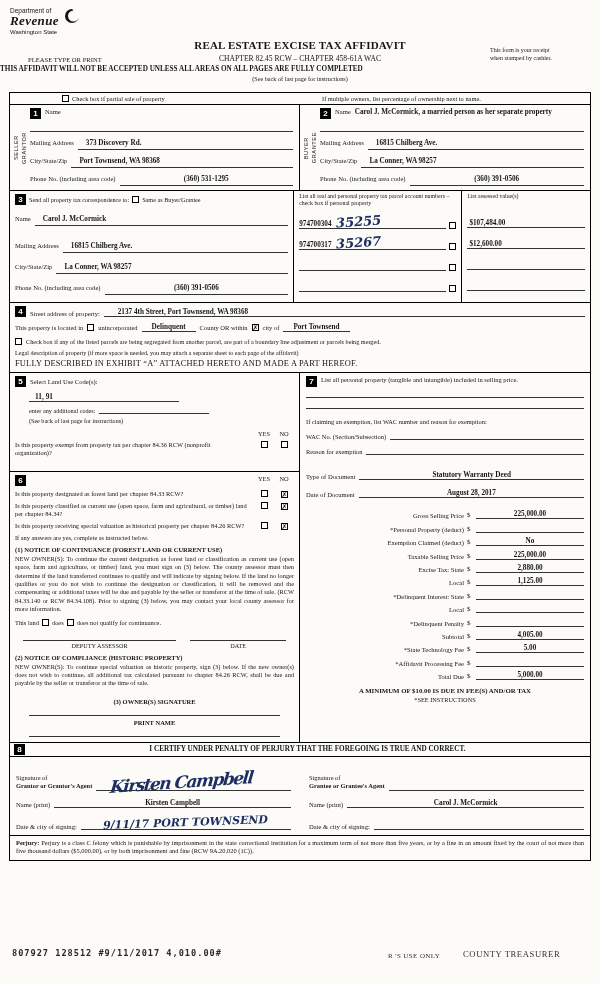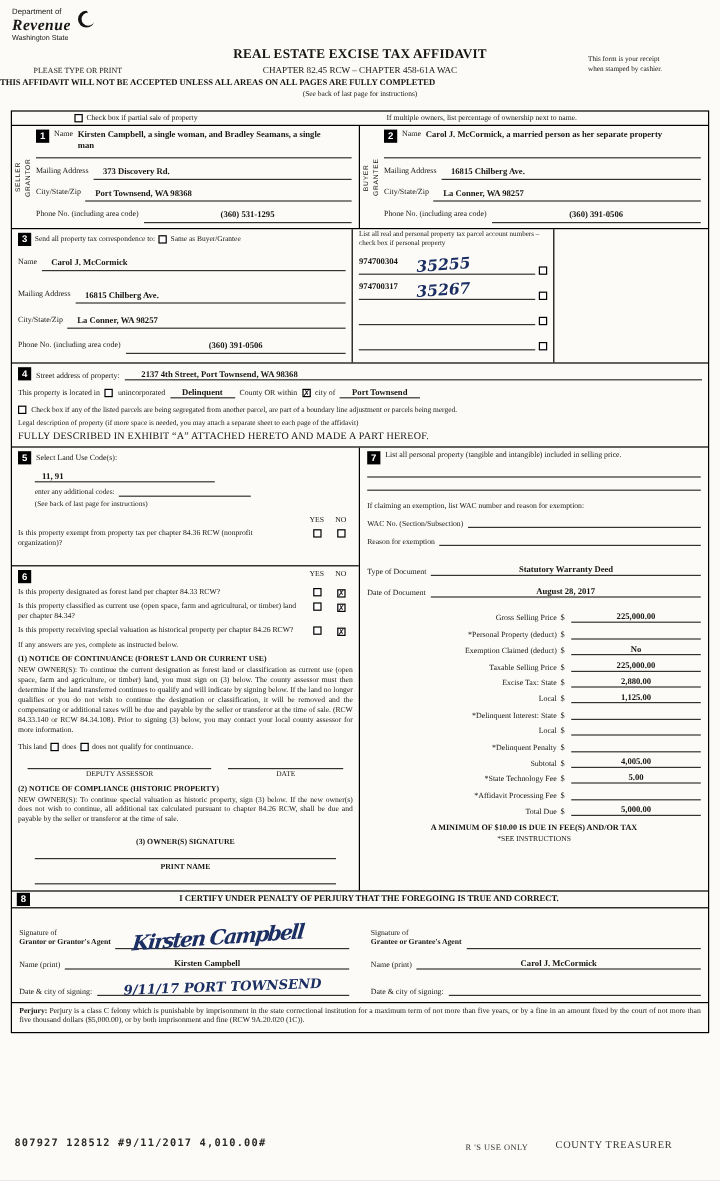--- a/index.html
+++ b/index.html
@@ -47,21 +47,21 @@
   .fldline .fld{flex:1;padding-left:8px}
   .fldline .center{text-align:center;padding-left:0}
   
   .sec3{display:flex;min-height:112px}
   .s3l{width:49%;border-right:1px solid #000;padding:3px 5px 4px}
   .s3m{width:29%;border-right:1px solid #000;padding:2px 5px}
   .s3r{width:22%;padding:2px 5px}
   .s3send{display:flex;gap:3px;align-items:center;font-size:6.2px}
   .colhdr{font-size:5.9px;line-height:1.25}
   .pline{display:flex;align-items:flex-end;height:21px;gap:3px}
-  .pline .pfld{flex:1;border-bottom:1px solid #333;display:flex;gap:15px}
+  .pline .pfld{flex:1;border-bottom:1px solid #333;display:flex;align-items:flex-end;gap:4px}
   .parcel-hand{font-size:13px;transform:rotate(-4deg);display:inline-block;margin-bottom:-1px}
   .aline{display:flex;align-items:flex-end;height:21px}
   .aline .fld{flex:1;padding-left:2px}
   
   .sec4{padding:3px 5px 4px}
   .s4line{display:flex;gap:4px;align-items:flex-end;margin-top:4px}
   .s4line:first-child{margin-top:0}
   .s4c{font-size:6.5px;display:flex;gap:4px;align-items:center;flex-wrap:nowrap}
   .cfld{border-bottom:1px solid #333;padding:0 10px;text-align:center}
   .legal-note{font-size:6.1px;margin-top:5px}
@@ -176,21 +176,20 @@
 
     <div class="row sec12">
       <div class="party first">
         <div class="vstrip">
           <span class="vword">SELLER</span>
           <span class="vword">GRANTOR</span>
         </div>
         <div class="name-line">
           <span class="num">1</span>
           <span class="lbl">Name</span>
-          <span class="val">Kirsten Campbell, a single woman, and Bradley Seamans, a single man</span>
         </div>
         <div class="fldline">
           <span class="lbl">Mailing Address</span>
           <span class="fld val">373 Discovery Rd.</span>
         </div>
         <div class="fldline">
           <span class="lbl">City/State/Zip</span>
           <span class="fld val">Port Townsend, WA 98368</span>
         </div>
         <div class="fldline">
@@ -270,20 +269,35 @@
             <span class="hand parcel-hand"></span>
           </span>
           <span class="cb"></span>
         </div>
         <div class="pline">
           <span class="pfld">
             <span class="val"></span>
             <span class="hand parcel-hand"></span>
           </span>
           <span class="cb"></span>
+        </div>
+      </div>
+      <div class="s3r">
+        <div class="colhdr">List assessed value(s)</div>
+        <div class="aline" style="margin-top:7px">
+          <span class="fld val">$107,484.00</span>
+        </div>
+        <div class="aline">
+          <span class="fld val">$12,600.00</span>
+        </div>
+        <div class="aline">
+          <span class="fld val"></span>
+        </div>
+        <div class="aline">
+          <span class="fld val"></span>
         </div>
       </div>
     </div>
 
     <div class="row sec4">
       <div class="s4line">
         <span class="num">4</span>
         <span class="lbl">Street address of property:</span>
         <span class="fld val grow" style="padding-left:14px">2137 4th Street, Port Townsend, WA  98368</span>
       </div>

